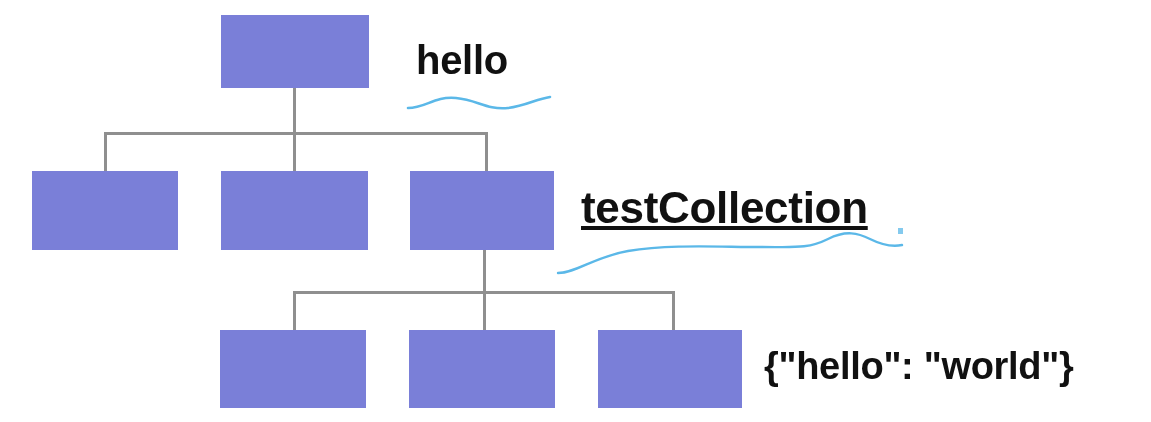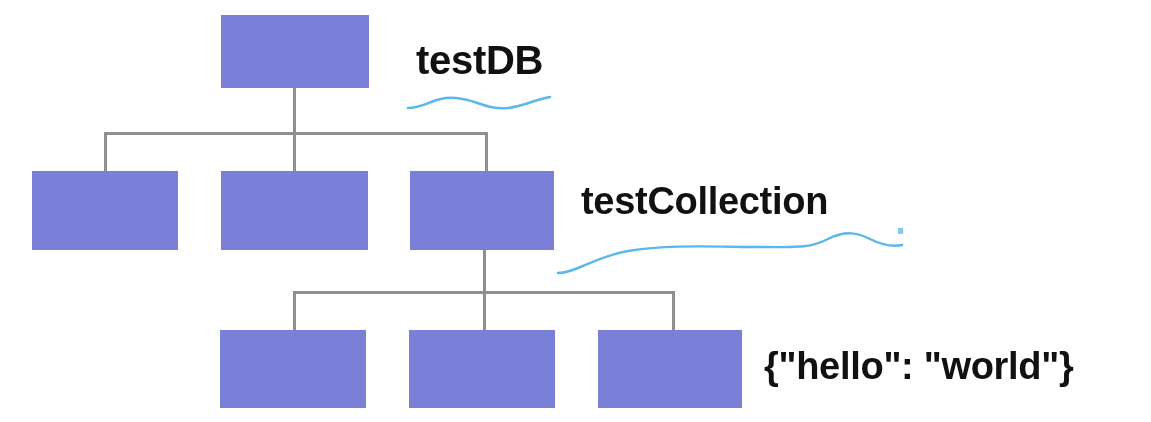--- a/index.html
+++ b/index.html
@@ -42,23 +42,24 @@
     letter-spacing: -0.3px;
   }
   #label-testdb {
     left: 416px;
     top: 37px;
     font-size: 40px;
     line-height: 46px;
   }
   #label-testcollection {
     left: 581px;
-    top: 179px;
-    font-size: 38px;
+    top: 186px;
+    font-size: 44px;
     line-height: 44px;
+    text-decoration: underline;
   }
   #label-document-json {
     left: 764px;
     top: 344px;
     font-size: 38px;
     line-height: 44px;
   }
   .squiggle {
     position: absolute;
     overflow: visible;
@@ -117,21 +118,21 @@
   <div class="node-box" style="left:221px; top:171px; width:147px; height:79px;"></div>
 
   <div class="node-box" style="left:410px; top:171px; width:144px; height:79px;"></div>
 
   <div class="node-box" style="left:220px; top:330px; width:146px; height:78px;"></div>
 
   <div class="node-box" style="left:409px; top:330px; width:146px; height:78px;"></div>
 
   <div class="node-box" style="left:598px; top:330px; width:144px; height:78px;"></div>
 
-  <div class="annotation-label" id="label-testdb">testDB</div>
+  <div class="annotation-label" id="label-testdb">hello</div>
 
   <svg class="squiggle" id="squiggle-testdb" viewBox="0 0 150 30" preserveAspectRatio="none">
     <path d="M4,20 C22,20 30,8 52,10 C74,12 82,22 104,20 C122,18 132,11 146,9" fill="none" stroke="#5bb8e8" stroke-width="2.6" stroke-linecap="round"></path>
   </svg>
 
   <div class="annotation-label" id="label-testcollection">testCollection</div>
 
   <svg class="squiggle" id="squiggle-testcollection" viewBox="0 0 360 60" preserveAspectRatio="none">
     <path d="M8,48 C26,48 44,32 78,26 C120,19 168,22 212,22 C244,22 258,24 278,14 C296,5 308,8 320,14 C332,20 342,22 352,20" fill="none" stroke="#5bb8e8" stroke-width="2.4" stroke-linecap="round"></path>
   </svg>

